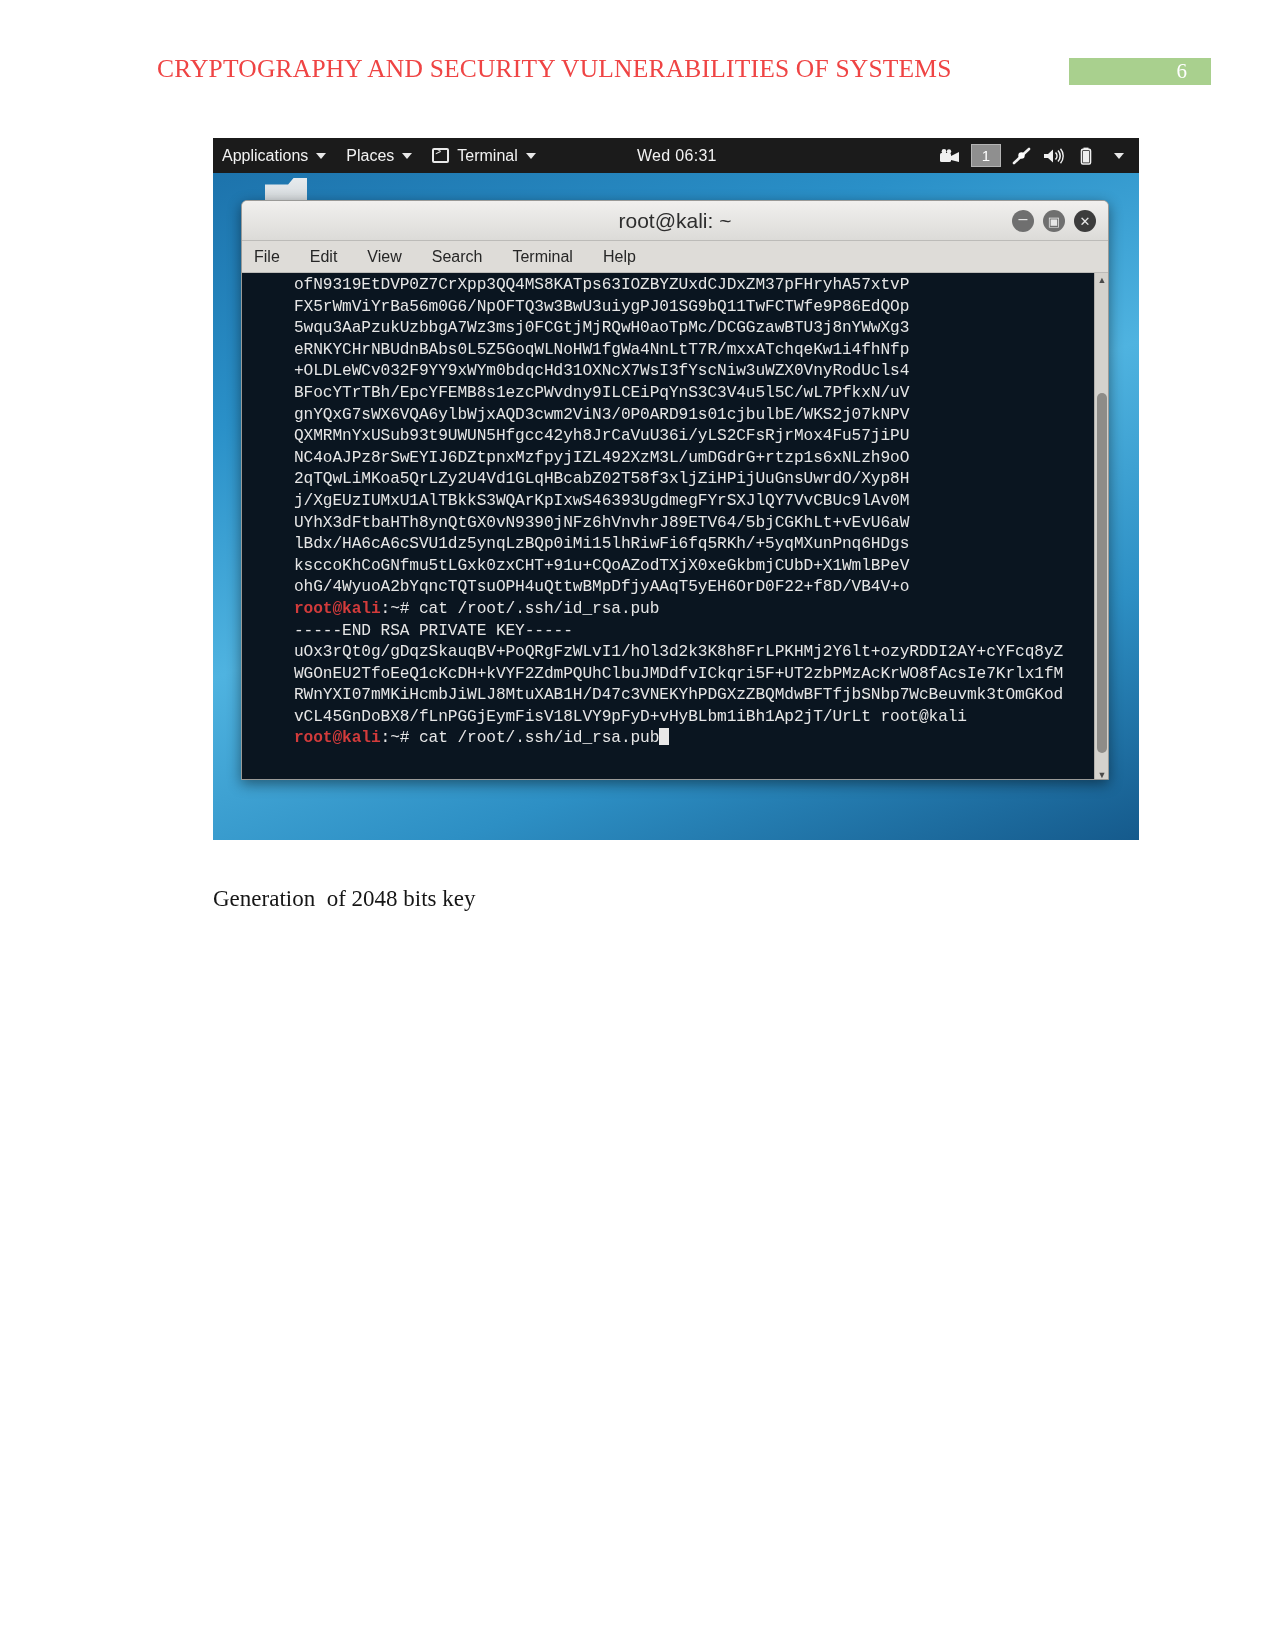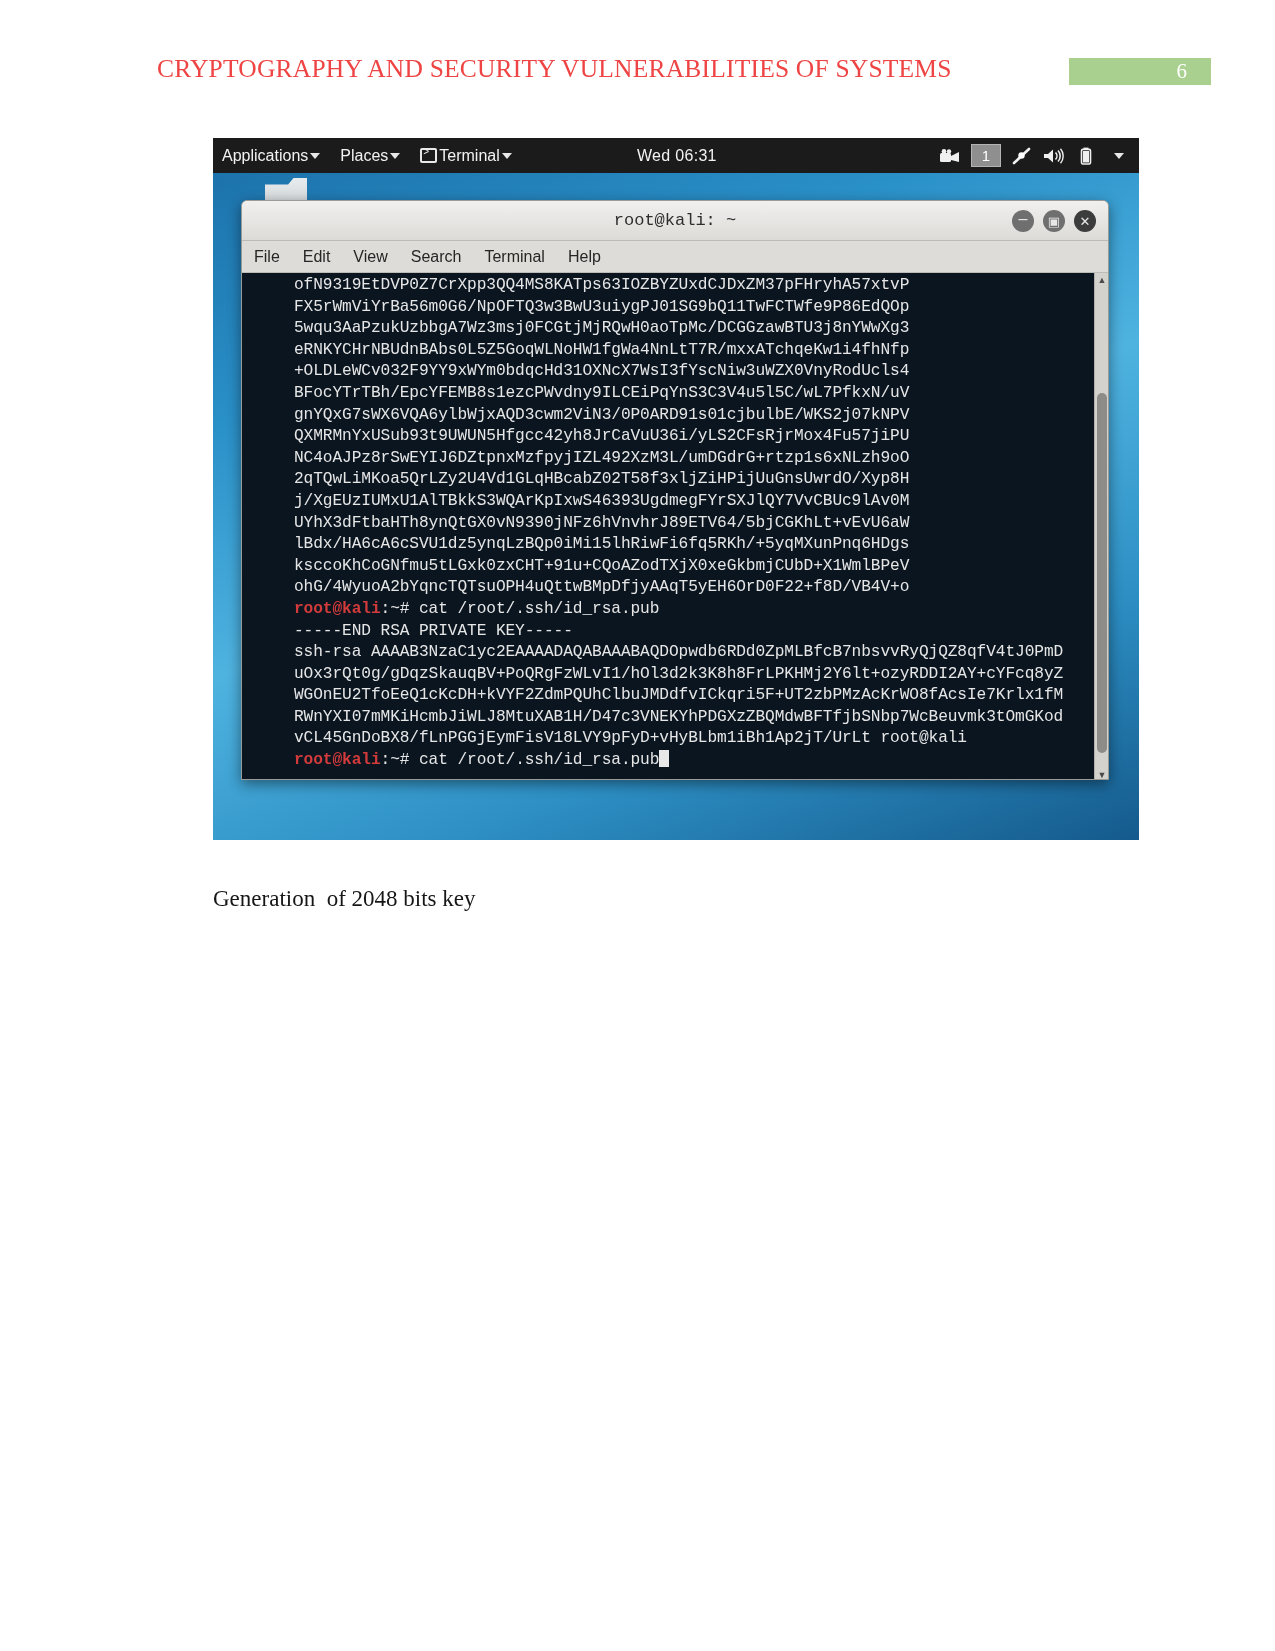--- a/index.html
+++ b/index.html
@@ -68,20 +68,21 @@
     background: #1b1b1b;
     display: flex;
     align-items: center;
     color: #f2f2f2;
     font-family: "Liberation Sans", sans-serif;
     font-size: 16px;
   }
   .panel-item {
     display: flex;
     align-items: center;
+    gap: 6px;
     padding: 0 10px;
     height: 35px;
     white-space: nowrap;
   }
   .panel-item.first { padding-left: 9px; }
   .caret {
     display: inline-block;
     width: 0; height: 0;
     border-left: 5px solid transparent;
     border-right: 5px solid transparent;
@@ -171,22 +172,22 @@
   .titlebar {
     height: 40px;
     background: linear-gradient(#f1f0ee, #dcdbd8);
     border-bottom: 1px solid #bcbbb8;
     position: relative;
     display: flex;
     align-items: center;
     justify-content: center;
   }
   .titlebar .title {
-    font-family: Liberation Mono, monospace;
-    font-size: 17px;
+    font-family: Liberation Sans, sans-serif;
+    font-size: 21px;
     color: #2e2e2e;
   }
   .wbtns {
     position: absolute;
     right: 12px;
     top: 9px;
     display: flex;
     gap: 9px;
   }
   .wbtn {
@@ -202,21 +203,21 @@
   .wbtn .g { color: #e7e7e7; font-size: 13px; line-height: 1; font-family: "Liberation Sans", sans-serif; }
   .wbtn.min .g { font-size: 16px; margin-top: -4px; }
 
   .menubar {
     height: 32px;
     background: #dedcd8;
     border-bottom: 1px solid #bcbbb8;
     display: flex;
     align-items: center;
     padding-left: 12px;
-    gap: 23px;
+    gap: 30px;
     font-family: "Liberation Sans", sans-serif;
     font-size: 16px;
     color: #262626;
   }
 
   .screen {
     position: relative;
     height: 508px;
     background: #0a1520;
     overflow: hidden;
@@ -396,21 +397,20 @@
           <div class="tline">QXMRMnYxUSub93t9UWUN5Hfgcc42yh8JrCaVuU36i/yLS2CFsRjrMox4Fu57jiPU</div>
           <div class="tline">NC4oAJPz8rSwEYIJ6DZtpnxMzfpyjIZL492XzM3L/umDGdrG+rtzp1s6xNLzh9oO</div>
           <div class="tline">2qTQwLiMKoa5QrLZy2U4Vd1GLqHBcabZ02T58f3xljZiHPijUuGnsUwrdO/Xyp8H</div>
           <div class="tline">j/XgEUzIUMxU1AlTBkkS3WQArKpIxwS46393UgdmegFYrSXJlQY7VvCBUc9lAv0M</div>
           <div class="tline">UYhX3dFtbaHTh8ynQtGX0vN9390jNFz6hVnvhrJ89ETV64/5bjCGKhLt+vEvU6aW</div>
           <div class="tline">lBdx/HA6cA6cSVU1dz5ynqLzBQp0iMi15lhRiwFi6fq5RKh/+5yqMXunPnq6HDgs</div>
           <div class="tline">ksccoKhCoGNfmu5tLGxk0zxCHT+91u+CQoAZodTXjX0xeGkbmjCUbD+X1WmlBPeV</div>
           <div class="tline">ohG/4WyuoA2bYqncTQTsuOPH4uQttwBMpDfjyAAqT5yEH6OrD0F22+f8D/VB4V+o</div>
           <div class="tline"><span class="user">root@kali</span><span class="path">:~# cat /root/.ssh/id_rsa.pub</span></div>
           <div class="tline">-----END RSA PRIVATE KEY-----</div>
-          <div class="tline">ssh-rsa AAAAB3NzaC1yc2EAAAADAQABAAABAQDOpwdb6RDd0ZpMLBfcB7nbsvvRyQjQZ8qfV4tJ0PmD</div>
           <div class="tline">uOx3rQt0g/gDqzSkauqBV+PoQRgFzWLvI1/hOl3d2k3K8h8FrLPKHMj2Y6lt+ozyRDDI2AY+cYFcq8yZ</div>
           <div class="tline">WGOnEU2TfoEeQ1cKcDH+kVYF2ZdmPQUhClbuJMDdfvICkqri5F+UT2zbPMzAcKrWO8fAcsIe7Krlx1fM</div>
           <div class="tline">RWnYXI07mMKiHcmbJiWLJ8MtuXAB1H/D47c3VNEKYhPDGXzZBQMdwBFTfjbSNbp7WcBeuvmk3tOmGKod</div>
           <div class="tline">vCL45GnDoBX8/fLnPGGjEymFisV18LVY9pFyD+vHyBLbm1iBh1Ap2jT/UrLt root@kali</div>
           <div class="tline"><span class="user">root@kali</span><span class="path">:~# cat /root/.ssh/id_rsa.pub</span><span class="cursor"></span></div>
         </div>
       <div class="sb">
         <div class="sb-arrow up">▲</div>
         <div class="sb-thumb"></div>
         <div class="sb-arrow dn">▼</div>

